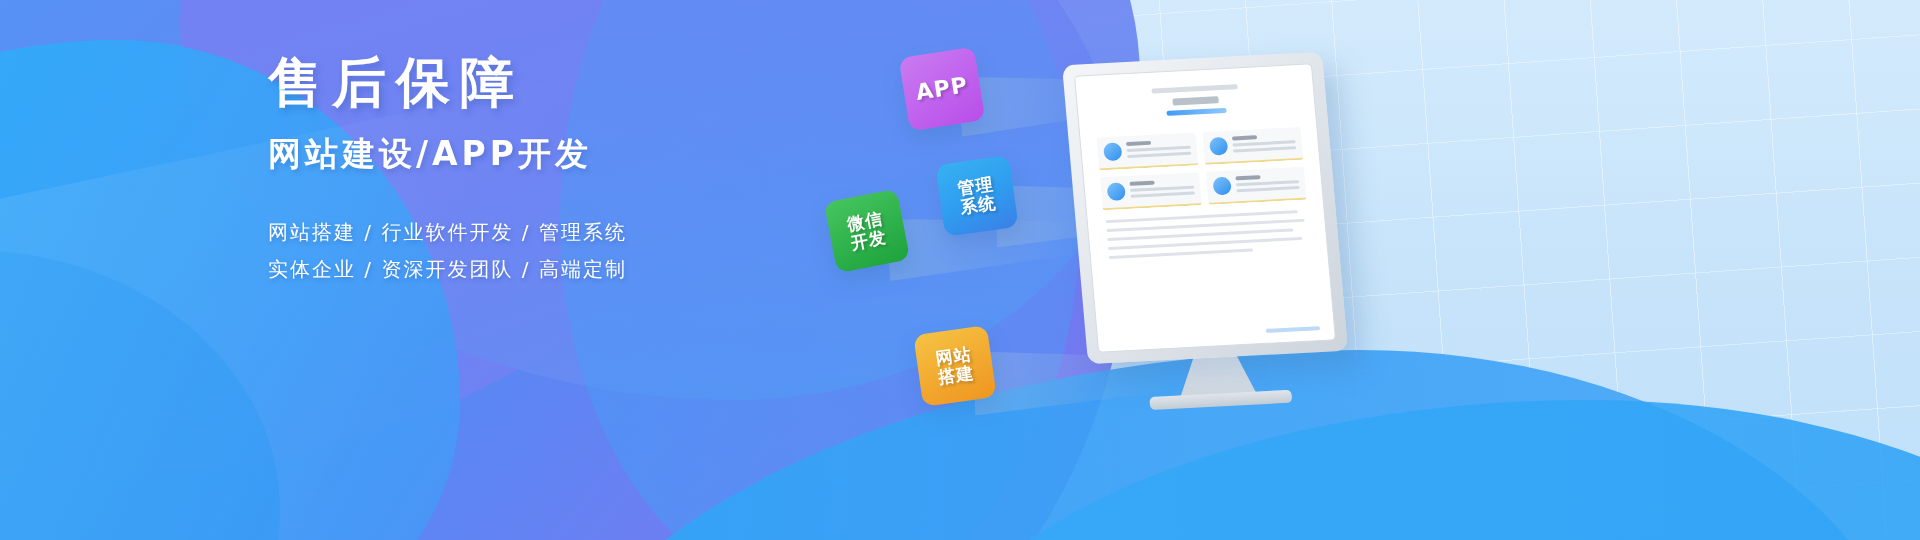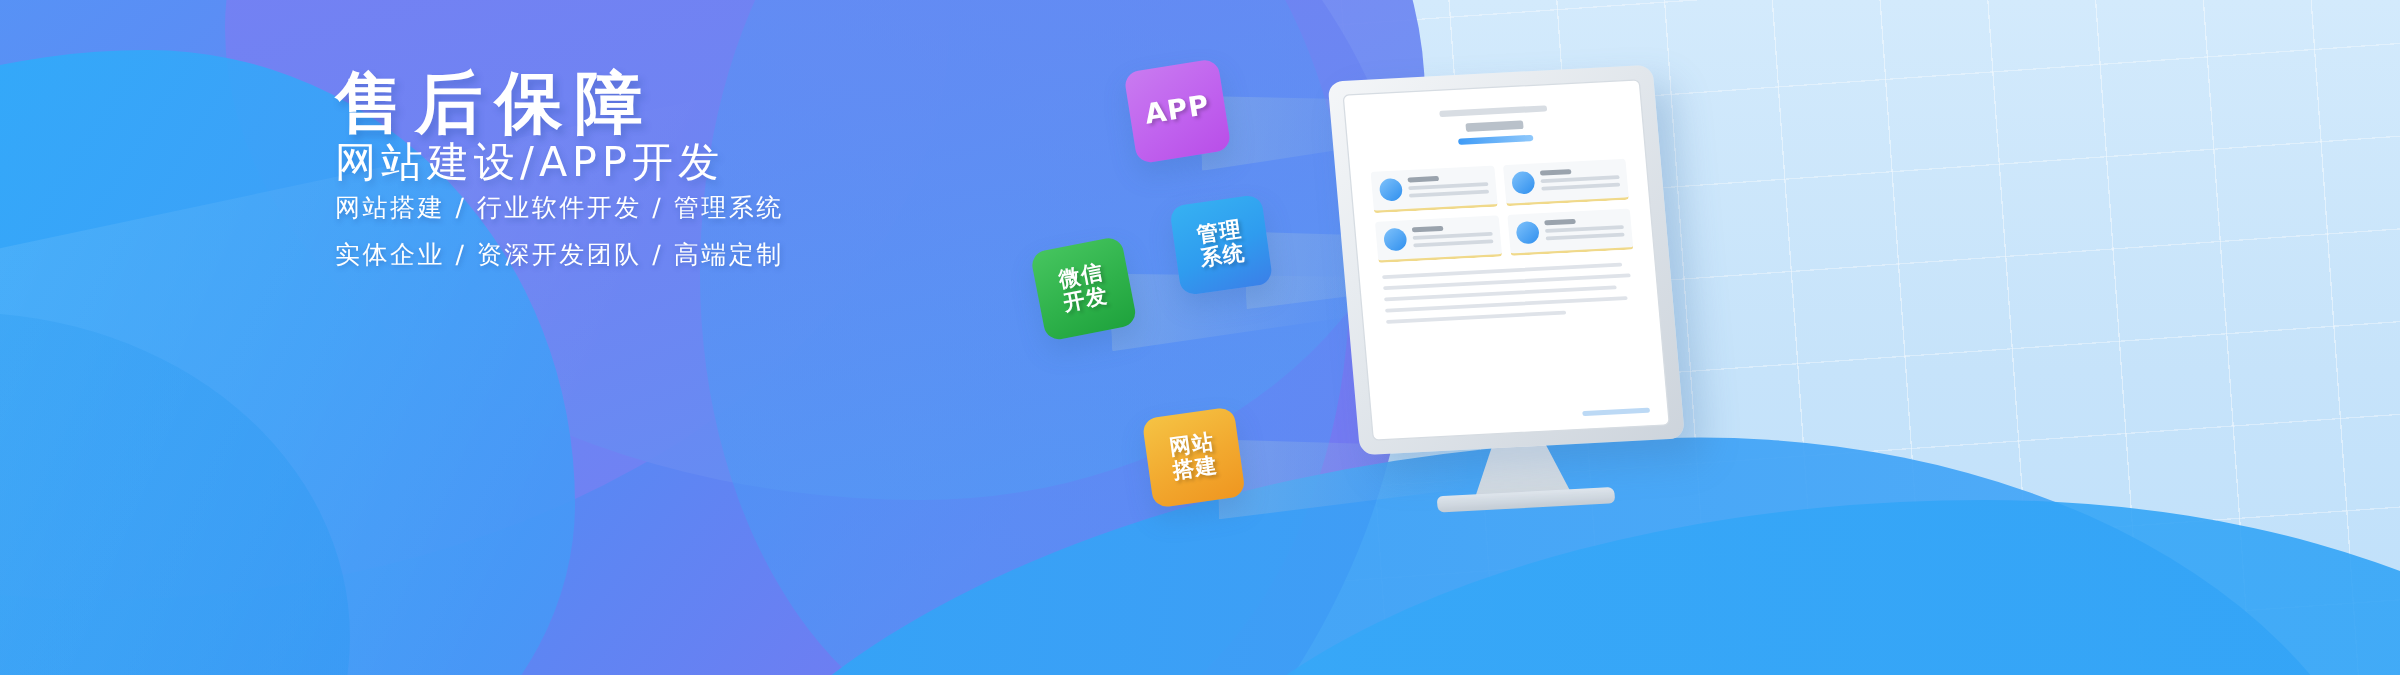--- a/index.html
+++ b/index.html
@@ -93,26 +93,27 @@
 
   
   .copy { position:absolute; left:268px; top:55px; width:700px; }
   .title {
     font-family:"DejaVu Sans", sans-serif;
     font-size:54px; font-weight:bold; color:#ffffff;
     letter-spacing:10px; line-height:1.05;
     text-shadow:3px 4px 6px rgba(30,70,150,.28);
   }
   .subtitle {
+    margin-top:24px;
     font-family:"DejaVu Sans", sans-serif;
-    font-size:33px; font-weight:normal; color:#ffffff;
+    font-size:33px; font-weight:bold; color:#ffffff;
     letter-spacing:4px; line-height:1.1;
     text-shadow:2px 3px 5px rgba(30,70,150,.25);
   }
-  .features { }
+  .features { margin-top:42px; }
   .feature-line {
     font-family:"DejaVu Sans", sans-serif;
     font-size:20px; color:#ffffff; letter-spacing:2px;
     line-height:1.85; white-space:pre;
     text-shadow:1px 2px 4px rgba(30,70,150,.35);
   }
 
   
   .card {
     position:absolute;

